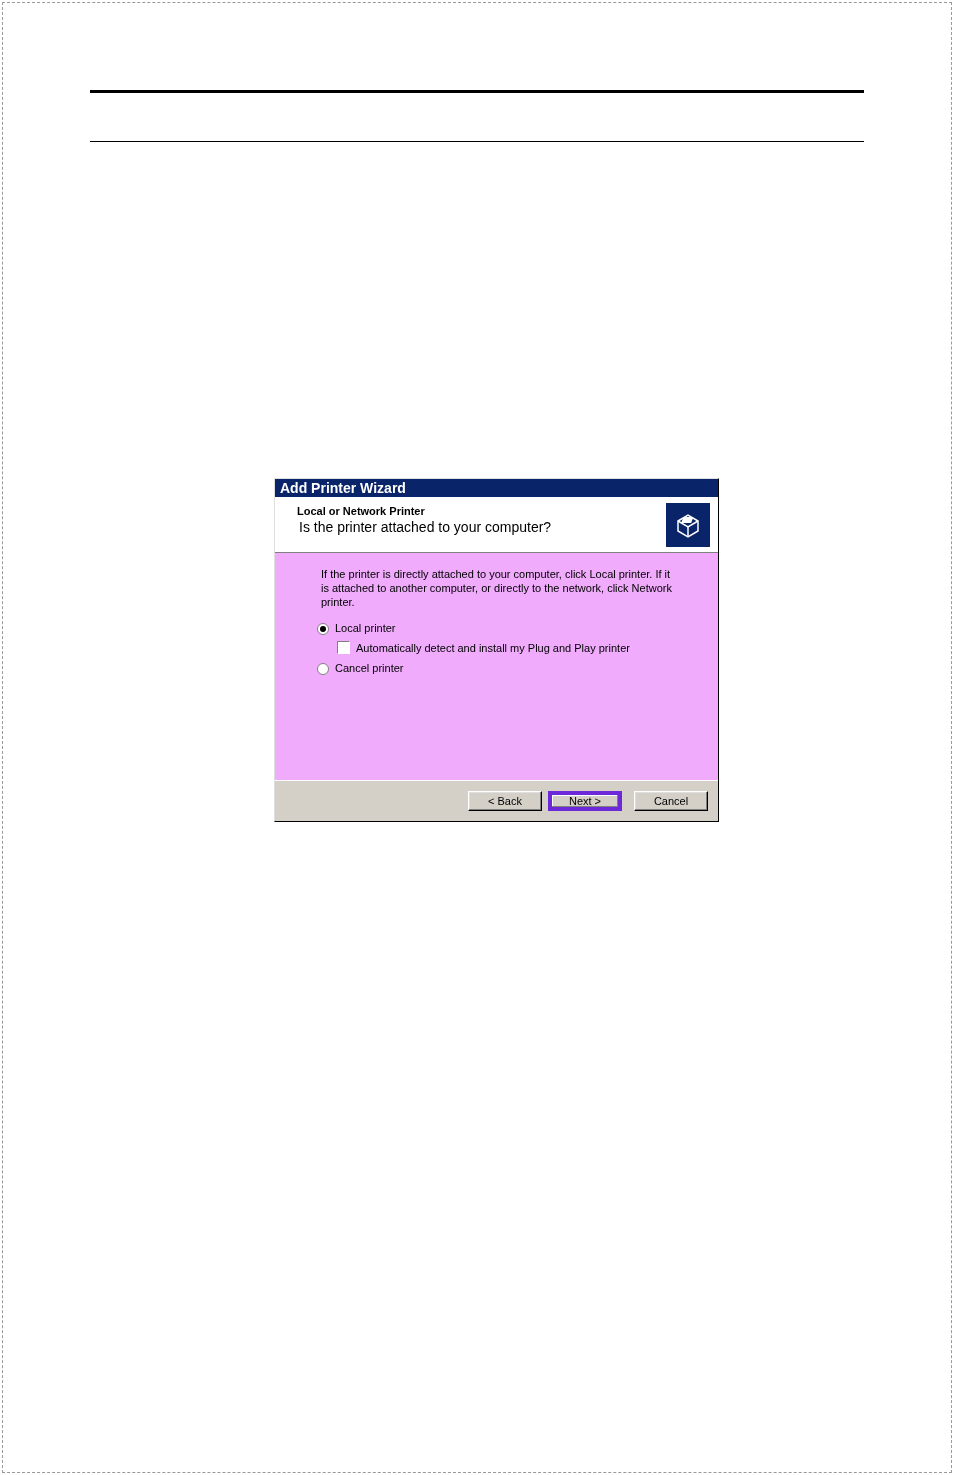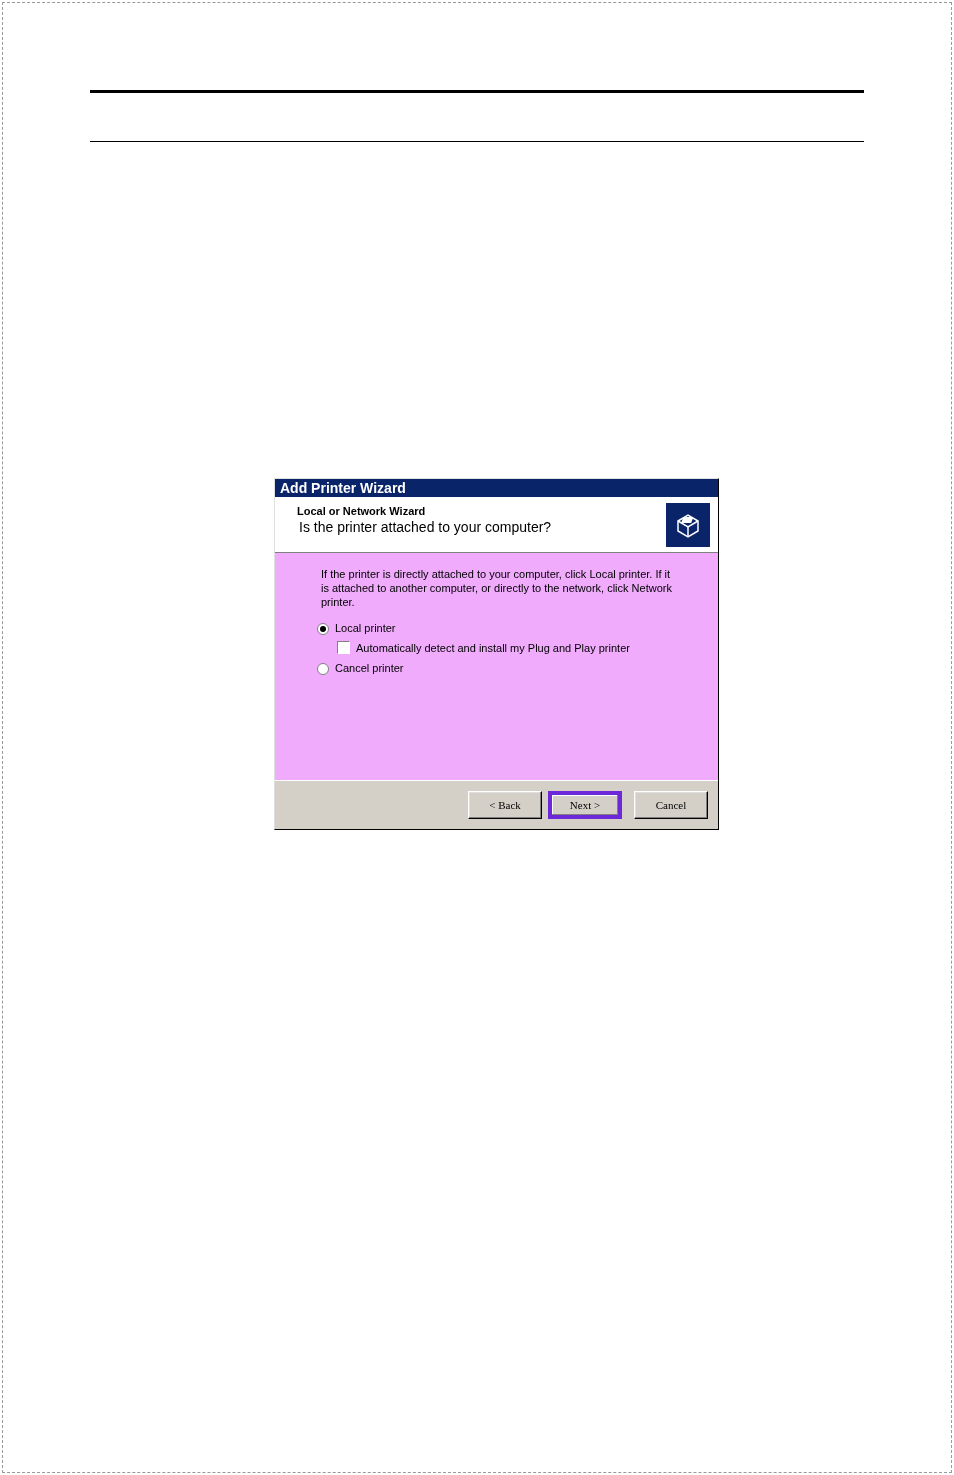--- a/index.html
+++ b/index.html
@@ -133,29 +133,29 @@
   .dialog-footer {
     border-top: 1px solid #fff;
     padding: 10px 10px 10px 0;
     display: flex;
     justify-content: flex-end;
     gap: 6px;
     background: #d4d0c8;
   }
   .btn {
     width: 74px;
-    height: 28px;
+    height: 20px;
     font-size: 11px;
     background: #d4d0c8;
     border: 1px solid #000;
     border-top-color: #fff;
     border-left-color: #fff;
     box-shadow: inset -1px -1px 0 #808080, inset 1px 1px 0 #dfdfdf;
     cursor: pointer;
-    font-family: Liberation Serif, serif;
+    font-family: Liberation Sans, sans-serif;
   }
   .btn-default {
     border: 4px solid #6d28d9;
     box-shadow: inset -1px -1px 0 #808080, inset 1px 1px 0 #fff;
   }
 </style>
 </head>
 <body>
 
 <div class="page-border"></div>
@@ -164,21 +164,21 @@
   <hr class="rule-thick">
   <hr class="rule-thin">
 </div>
 
 <div class="dialog">
   <div class="titlebar">
     <span>Add Printer Wizard</span>
   </div>
 
   <div class="header">
-    <div class="header-title">Local or Network Wizard</div>
+    <div class="header-title">Local or Network Printer</div>
     <div class="header-sub">Is the printer attached to your computer?</div>
     <div class="header-icon">
       <svg width="36" height="36" viewBox="0 0 36 36">
         <g fill="none" stroke="#fff" stroke-width="1.5">
           <path d="M8 14 L18 8 L28 14 L28 24 L18 30 L8 24 Z" fill="#0a246a"></path>
           <path d="M8 14 L18 20 L28 14"></path>
           <path d="M18 20 L18 30"></path>
           <rect x="13" y="10" width="10" height="6" fill="#fff" stroke="none" transform="skewX(-20) translate(4,0)"></rect>
         </g>
       </svg>

